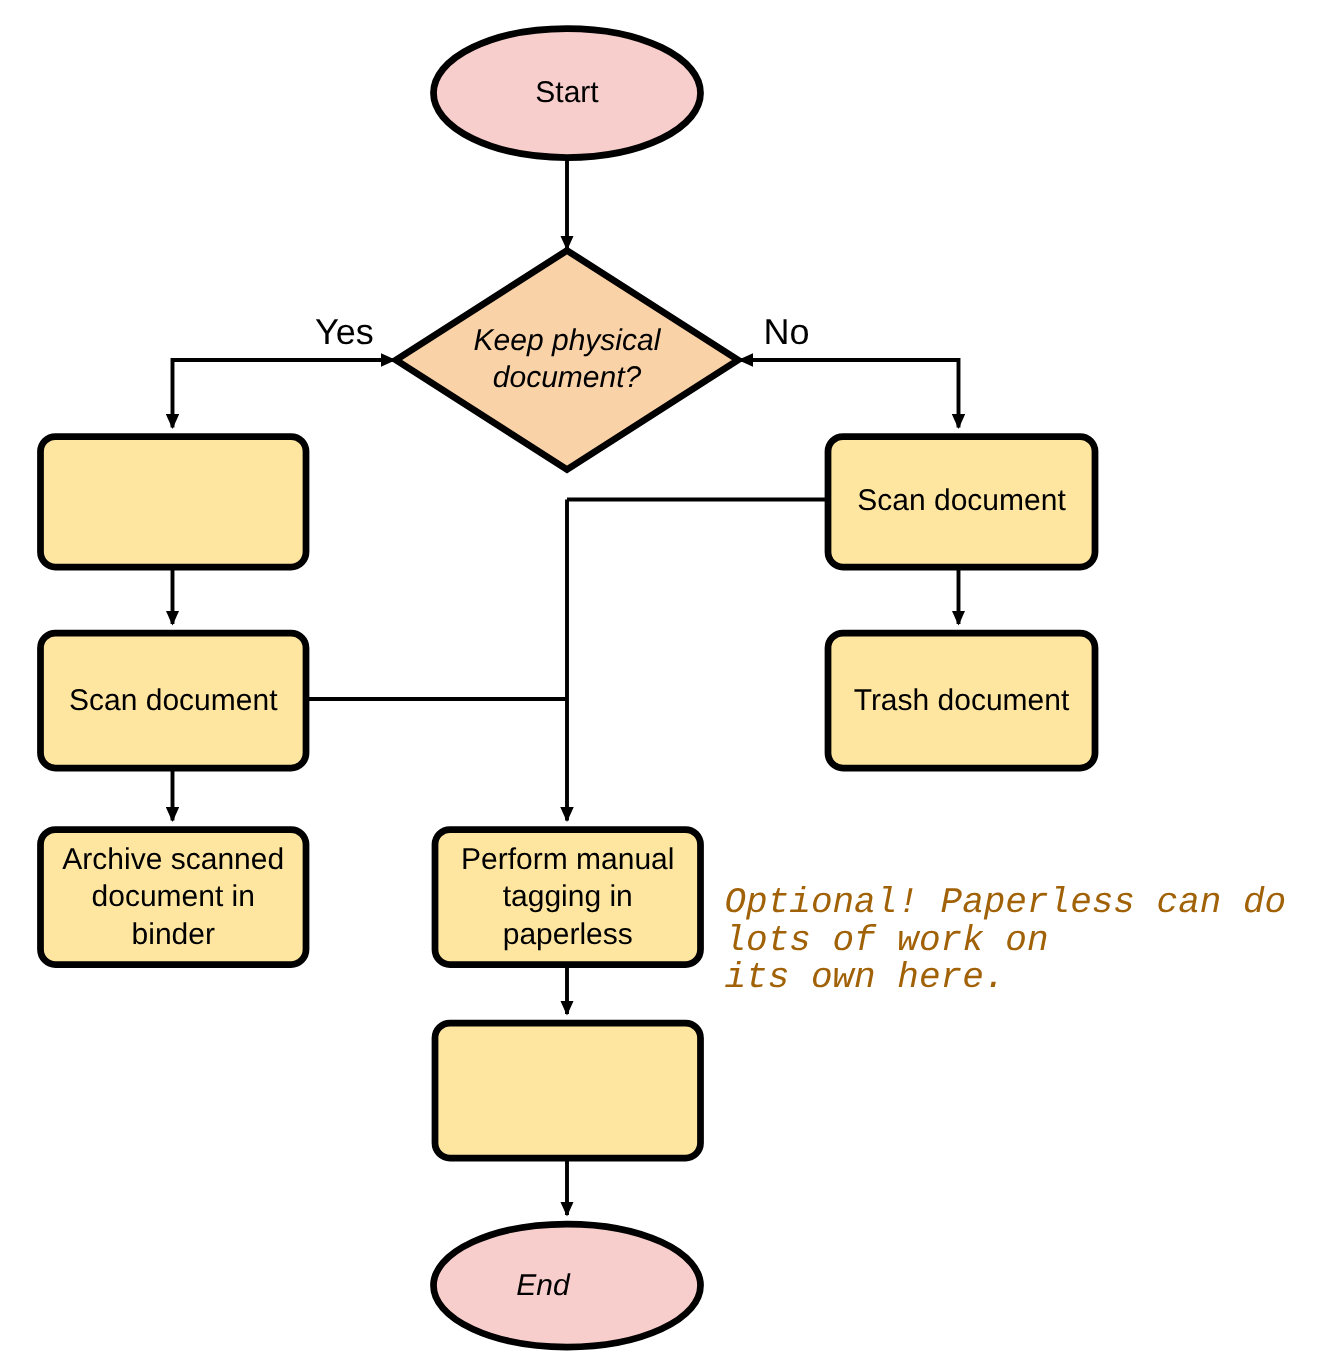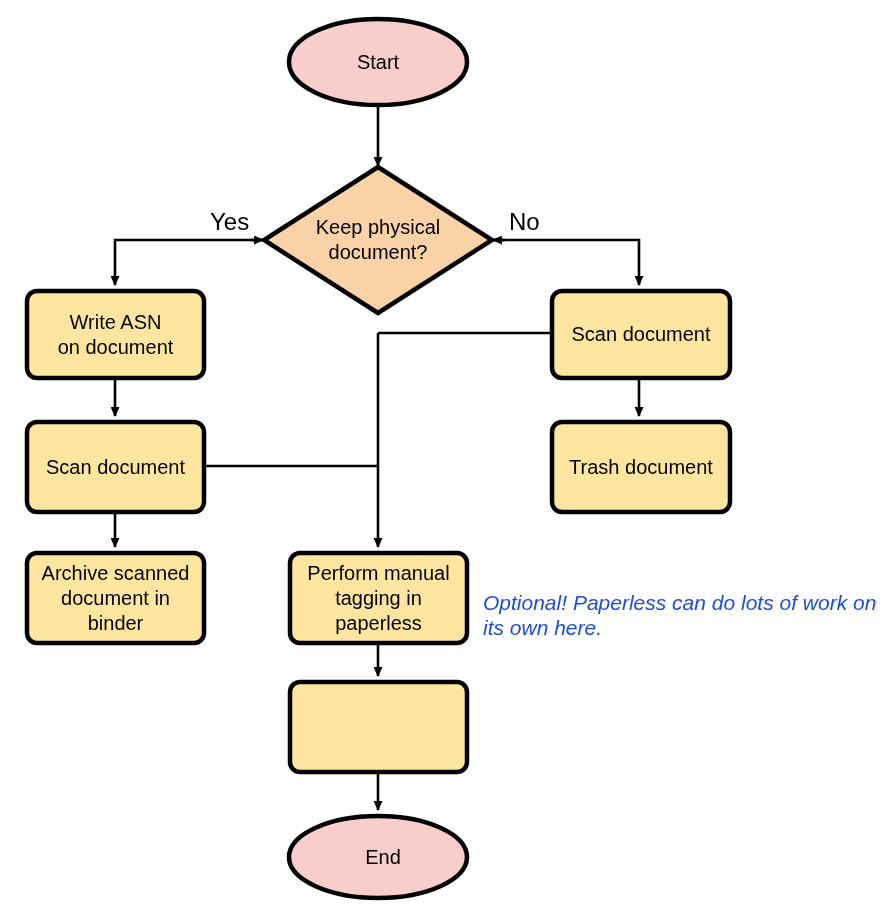--- a/index.html
+++ b/index.html
@@ -46,25 +46,25 @@
   .edge-label {
     position: absolute;
     font-family: "Liberation Sans", sans-serif;
     font-size: 24px;
     line-height: 22px;
     color: #000000;
     white-space: nowrap;
   }
   .note-text {
     position: absolute;
-    font-family: Liberation Sans, sans-serif;
+    font-family: Liberation Mono, monospace;
     font-style: italic;
-    font-size: 21px;
+    font-size: 24px;
     line-height: 25px;
-    color: #1d4ed8;
+    color: #a16207;
     white-space: pre-line;
   }
 </style>
 </head>
 <body>
 
 <div id="flowchart-root">
 
   <svg id="flow-svg" viewBox="0 0 888 907" xmlns="http://www.w3.org/2000/svg">
     <defs>
@@ -119,42 +119,40 @@
 
     <rect x="290" y="553" width="177" height="90" rx="10" ry="10" fill="#FFE6A0" stroke="#000000" stroke-width="4.5"></rect>
 
     <rect x="290" y="682" width="177" height="90" rx="10" ry="10" fill="#FFE6A0" stroke="#000000" stroke-width="4.5"></rect>
 
     <ellipse cx="378" cy="857" rx="89" ry="41" fill="#F8CECC" stroke="#000000" stroke-width="4.5"></ellipse>
   </svg>
 
   <div class="node-label" style="left:289px; top:19px; width:178px; height:86px;">Start</div>
 
-  <div class="node-label" style="left:274px; top:210px; width:208px; height:60px;">Keep physical
+  <div class="node-label" style="left:274px; top:210px; width:208px; height:60px;font-style:italic;">Keep physical
 document?</div>
 
-  <div class="node-label" style="left:27px; top:291px; width:177px; height:87px;">Write ASN
-on document</div>
 
   <div class="node-label" style="left:27px; top:422px; width:177px; height:90px;">Scan document</div>
 
   <div class="node-label" style="left:27px; top:553px; width:177px; height:90px;">Archive scanned
 document in
 binder</div>
 
   <div class="node-label" style="left:552px; top:291px; width:178px; height:87px;">Scan document</div>
 
   <div class="node-label" style="left:290px; top:553px; width:177px; height:90px;">Perform manual
 tagging in
 paperless</div>
 
   <div class="node-label" style="left:552px; top:422px; width:178px; height:90px;">Trash document</div>
 
 
-  <div class="node-label" style="left:294px; top:816px; width:178px; height:82px;">End</div>
+  <div class="node-label" style="left:273px; top:816px; width:178px; height:82px;font-style:italic;">End</div>
 
   <div class="edge-label" style="left:210px; top:211px;">Yes</div>
 
   <div class="edge-label" style="left:509px; top:211px;">No</div>
 
   <div class="note-text" style="left:483px; top:590px; width:400px;">Optional! Paperless can do lots of work on
 its own here.</div>
 
 </div>
 

